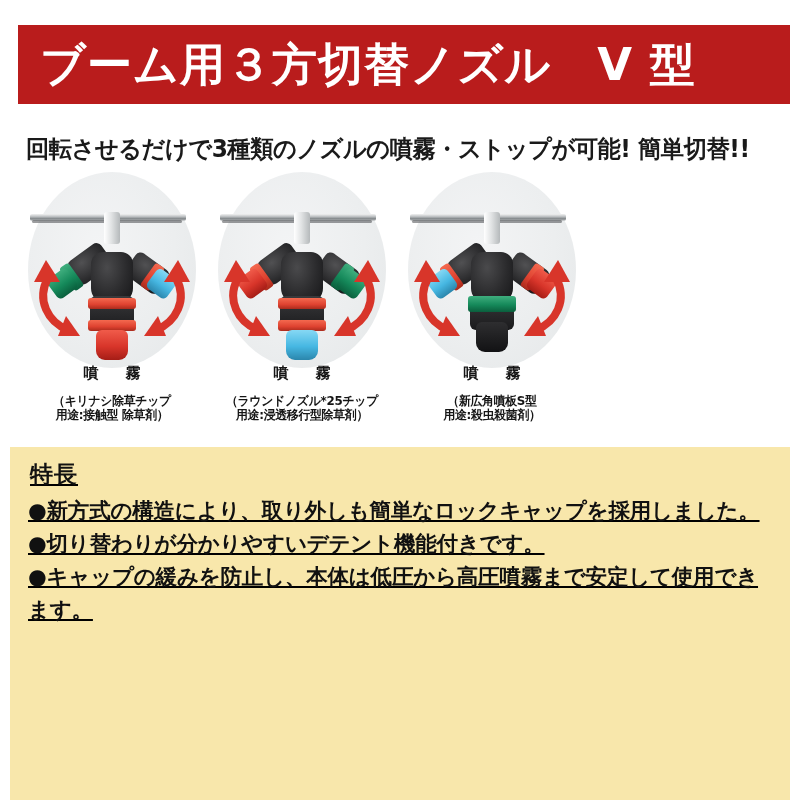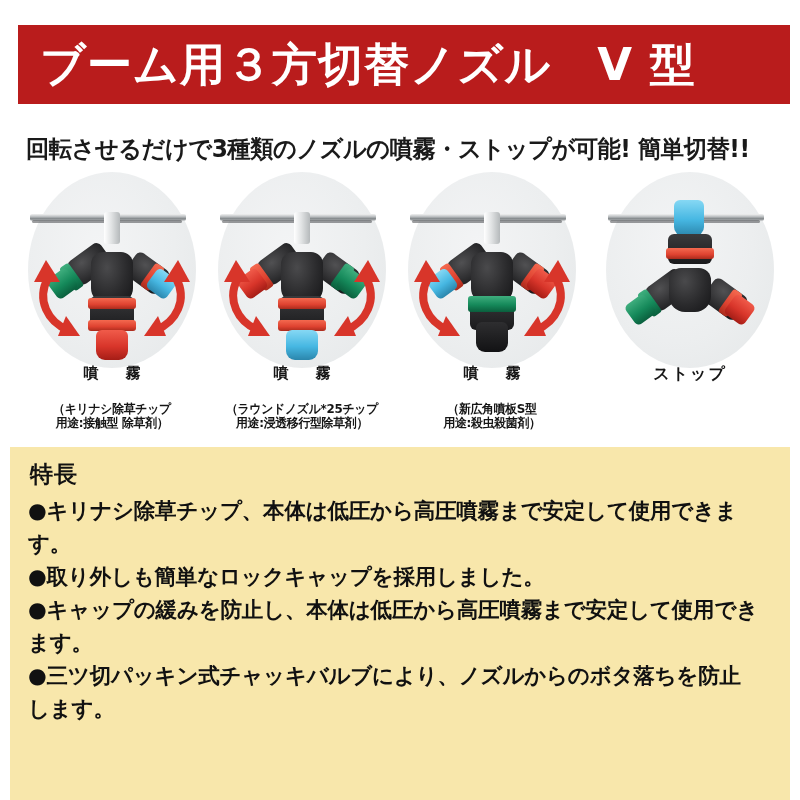--- a/index.html
+++ b/index.html
@@ -210,21 +210,21 @@
     left: 0;
     top: 196px;
     width: 180px;
     text-align: center;
     color: #151515;
     font-weight: bold;
   }
   .cap-main {
     font-size: 15px;
     letter-spacing: 6px;
-    margin-bottom: 19px;
+    margin-bottom: 11px;
     text-indent: 6px;
   }
   .cap-sub {
     font-size: 12.5px;
     line-height: 14px;
     letter-spacing: -0.3px;
     white-space: pre;
     transform: scaleX(0.95);
   }
   .cap-stop {
@@ -275,20 +275,21 @@
   
   .features {
     position: absolute;
     left: 10px;
     top: 447px;
     width: 780px;
     height: 353px;
     background: #f8e7ab;
     box-sizing: border-box;
     padding: 10px 29px 0 18px;
+    text-decoration: underline;
   }
   .feat-title {
     font-size: 23px;
     font-weight: bold;
     color: #111111;
     margin: 2px 0 4px 2px;
     letter-spacing: 1px;
   }
   .feat-list {
     list-style: none;
@@ -436,44 +437,20 @@
         <polygon points="10,80 32,80 24,60" fill="#d8352a"></polygon>
       </svg>
     </div>
     <div class="caption">
       <div class="cap-main">噴　霧</div>
       <div class="cap-sub">（新広角噴板S型</div>
       <div class="cap-sub">用途:殺虫殺菌剤）</div>
     </div>
   </div>
 
-  <div class="panel p4">
-    <div class="oval"></div>
-    <div class="pipe"></div>
-    <div class="pipe-dark"></div>
-    <div class="nozzle">
-      <div class="down-tip c-blue" style="top:-30px;left:-16px;width:30px;height:36px;"></div>
-      <div class="barrel" style="top:4px;height:30px;"></div>
-      <div class="barrel-band c-orange" style="top:18px;"></div>
-      <div class="arm left" style="top:34px;">
-        <div class="blk"></div>
-        <div class="band c-green"></div>
-        <div class="tip c-green"></div>
-      </div>
-      <div class="arm right" style="top:34px;">
-        <div class="blk"></div>
-        <div class="band c-orange"></div>
-        <div class="tip c-red"></div>
-      </div>
-      <div class="body" style="top:38px;height:44px;"></div>
-    </div>
-    <div class="caption">
-      <div class="cap-stop">ストップ</div>
-    </div>
-  </div>
 
   <div class="sep s1">
     <span class="glyph">
       <span class="shaft"></span>
         <span class="head"></span>
     </span>
     <span class="label">回転</span>
   </div>
   <div class="sep s2">
     <span class="glyph">
@@ -487,18 +464,17 @@
       <span class="shaft"></span>
         <span class="head"></span>
     </span>
     <span class="label">回転</span>
   </div>
 </div>
 
 <div class="features">
   <div class="feat-title">特長</div>
   <ul class="feat-list">
-    <li class="feat-item">●キリナシ除草チップ、本体は低圧から高圧噴霧まで安定して使用できます。</li>
-    <li class="feat-item">●取り外しも簡単なロックキャップを採用しました。</li>
+    <li class="feat-item">●新方式の構造により、取り外しも簡単なロックキャップを採用しました。</li>
+    <li class="feat-item">●切り替わりが分かりやすいデテント機能付きです。</li>
     <li class="feat-item">●キャップの緩みを防止し、本体は低圧から高圧噴霧まで安定して使用できます。</li>
-    <li class="feat-item">●三ツ切パッキン式チャッキバルブにより、ノズルからのボタ落ちを防止します。</li>
   </ul>
 </div>
 
 </body></html>

